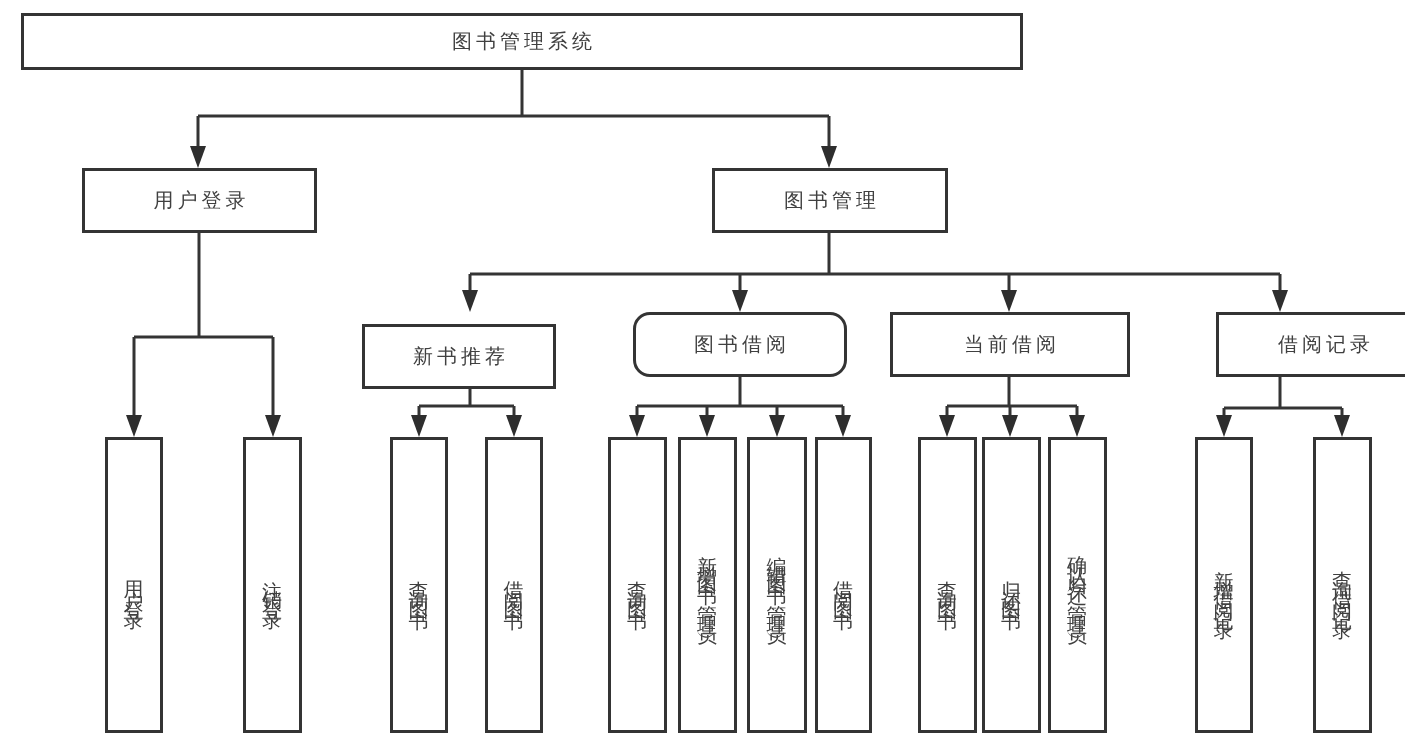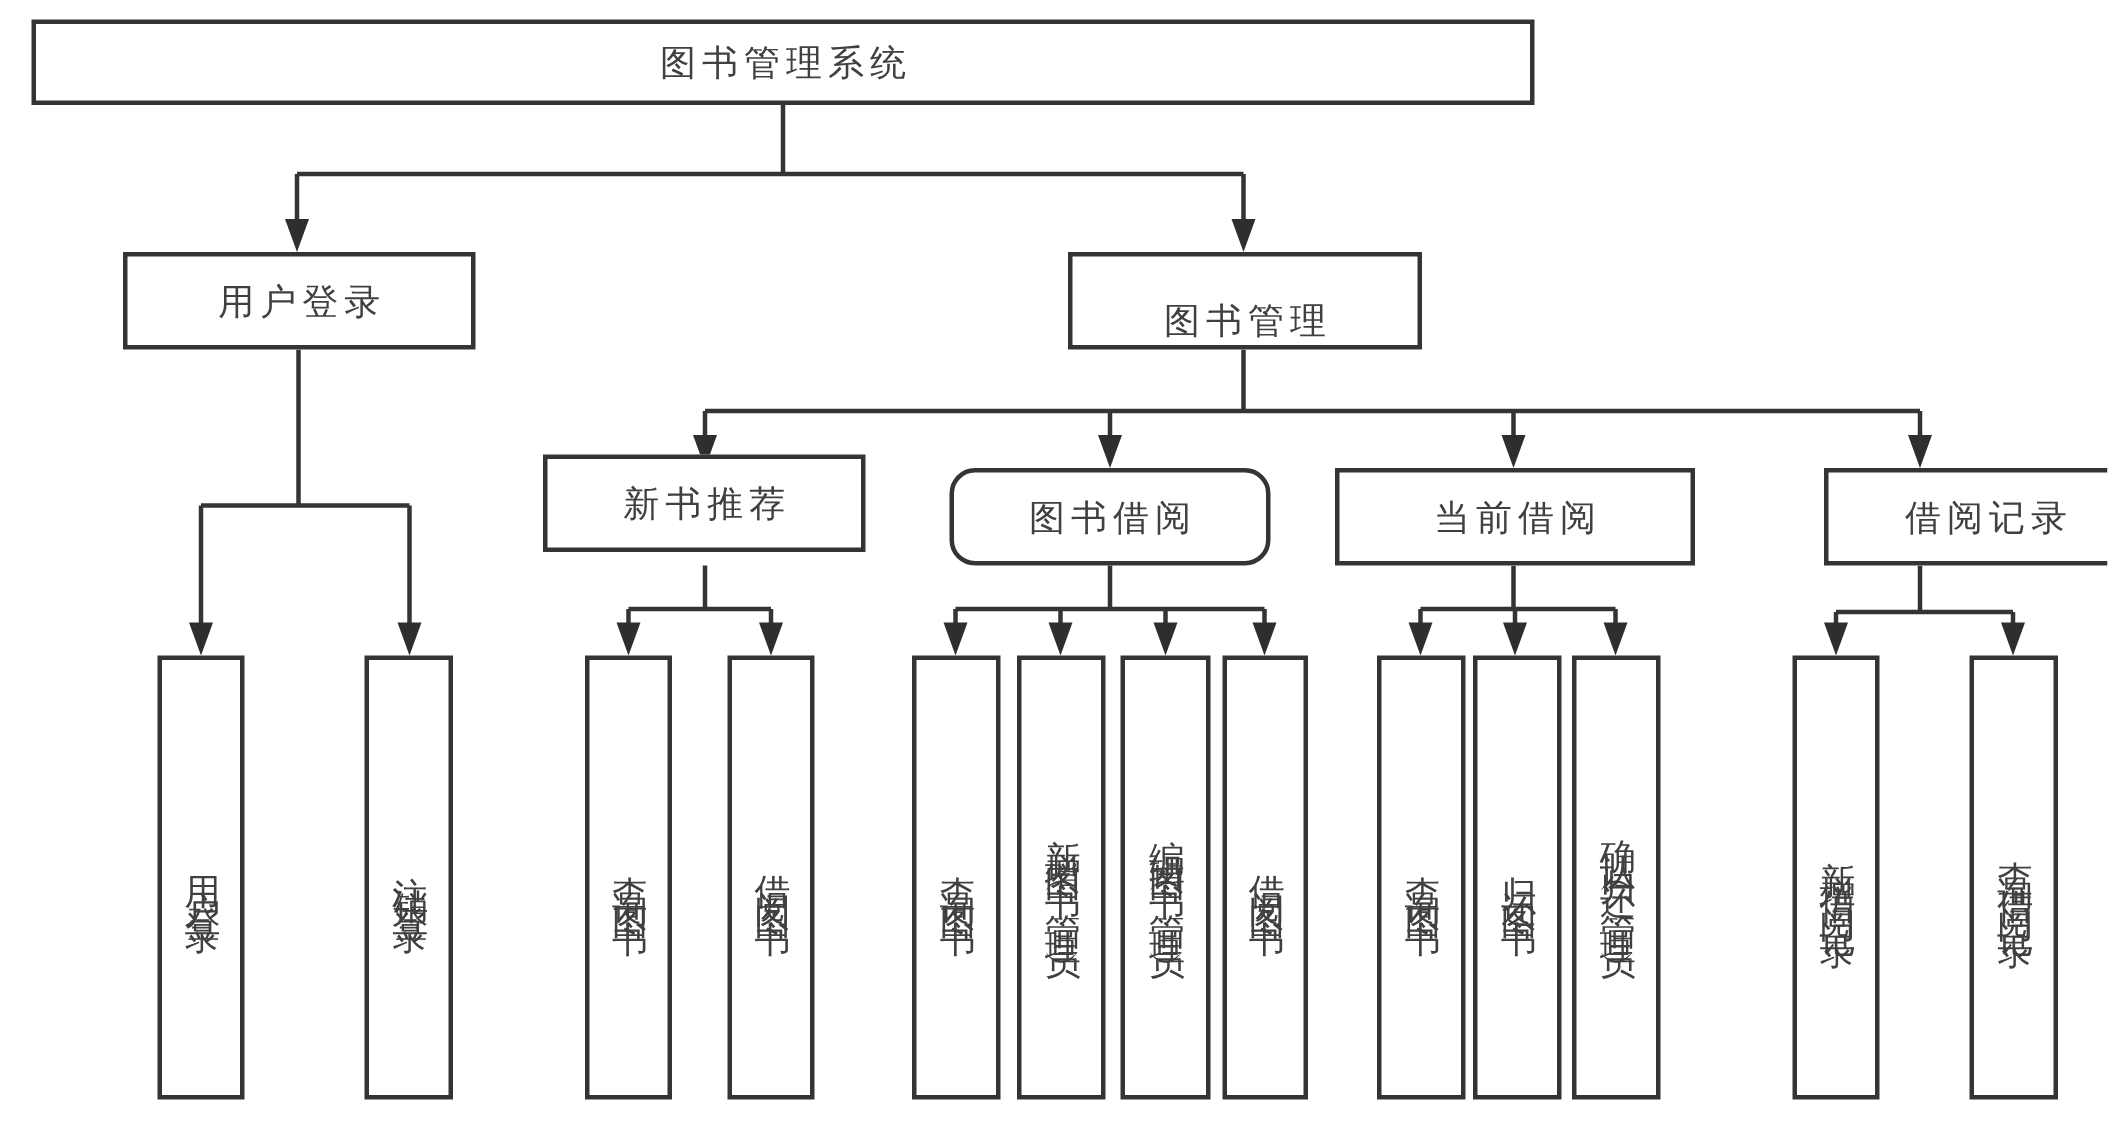--- a/index.html
+++ b/index.html
@@ -20,21 +20,21 @@
   .connector{position:absolute;left:0;top:0;z-index:1;}
   .connector path{stroke:var(--line);stroke-width:3;fill:none;}
   .connector polygon{fill:var(--arrow);stroke:none;}
   .node{
     position:absolute;
     box-sizing:border-box;
     background:var(--box-fill);
     border:3px solid var(--line);
     display:flex;align-items:center;justify-content:center;
     color:var(--text);
-    font-size:24px;
+    font-size:20px;
     z-index:2;
   }
   .node.h span{letter-spacing:4px;text-indent:4px;white-space:nowrap;}
   .node.v span{
     writing-mode:vertical-rl;
     text-orientation:mixed;
     letter-spacing:10px;
     line-height:1;
     white-space:nowrap;
   }
@@ -89,25 +89,25 @@
     <polygon points="1334,415 1350,415 1342,437"></polygon>
   </svg>
 
   <div class="node h" style="left:21px;top:13px;width:1002px;height:57px;">
     <span>图书管理系统</span>
   </div>
 
   <div class="node h" style="left:82px;top:168px;width:235px;height:65px;">
     <span>用户登录</span>
   </div>
-  <div class="node h" style="left:712px;top:168px;width:236px;height:65px;align-items:flex-end;">
+  <div class="node h" style="left:712px;top:168px;width:236px;height:65px;">
     <span>图书管理</span>
   </div>
 
-  <div class="node h" style="left:362px;top:303px;width:215px;height:65px;">
+  <div class="node h" style="left:362px;top:324px;width:194px;height:65px;">
     <span>新书推荐</span>
   </div>
   <div class="node h" style="left:633px;top:312px;width:214px;height:65px;border-radius:17px;">
     <span>图书借阅</span>
   </div>
   <div class="node h" style="left:890px;top:312px;width:240px;height:65px;">
     <span>当前借阅</span>
   </div>
   <div class="node h" style="left:1172px;top:312px;width:216px;height:65px;margin-left:44px;">
     <span>借阅记录</span>

